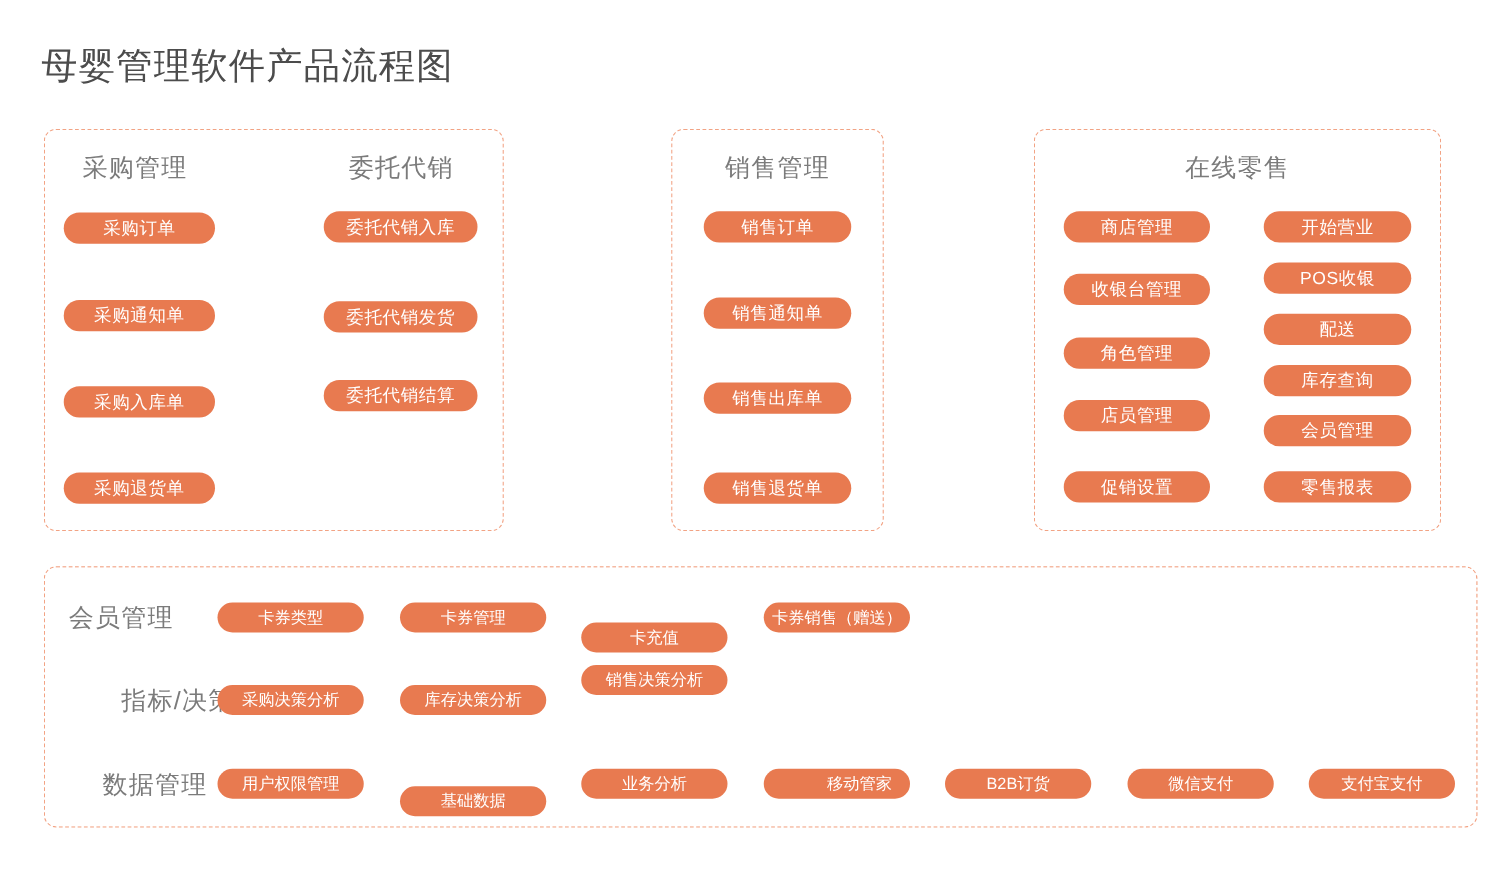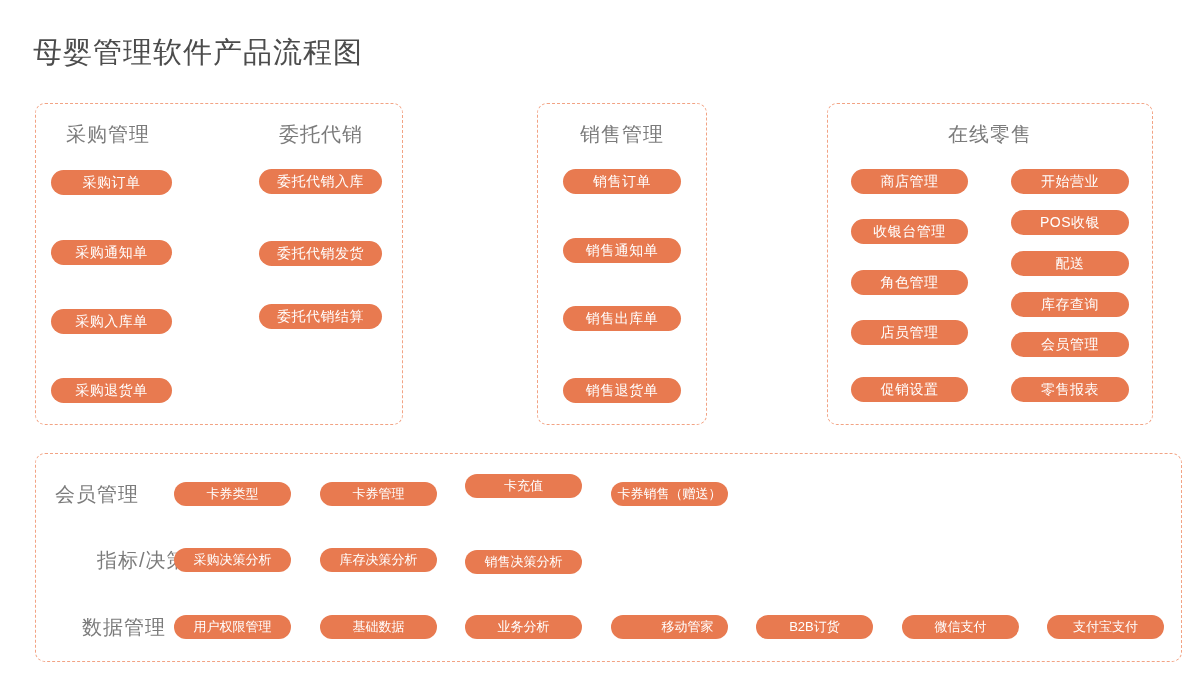--- a/index.html
+++ b/index.html
@@ -120,31 +120,31 @@
     <div class="pill" style="left:183px; top:188px; width:118px;">库存查询</div>
     <div class="pill" style="left:183px; top:228px; width:118px;">会员管理</div>
     <div class="pill" style="left:183px; top:273px; width:118px;">零售报表</div>
   </div>
 
   <div class="dbox" style="left:35px; top:453px; width:1147px; height:209px;">
 
     <div class="rowlabel" style="top:27px;">会员管理</div>
     <div class="pill sm" style="left:138px; top:28px; width:117px;">卡券类型</div>
     <div class="pill sm" style="left:284px; top:28px; width:117px;">卡券管理</div>
-    <div class="pill sm" style="left:429px; top:20px; width:117px;">卡充值</div>
+    <div class="pill sm" style="left:429px; top:44px; width:117px;">卡充值</div>
     <div class="pill sm" style="left:575px; top:28px; width:117px;">卡券销售（赠送）</div>
 
     <div class="rowlabel" style="top:93px;margin-left:42px;">指标/决策</div>
     <div class="pill sm" style="left:138px; top:94px; width:117px;">采购决策分析</div>
     <div class="pill sm" style="left:284px; top:94px; width:117px;">库存决策分析</div>
-    <div class="pill sm" style="left:429px; top:96px; width:117px;">销售决策分析</div>
+    <div class="pill sm" style="left:429px; top:78px; width:117px;">销售决策分析</div>
 
     <div class="rowlabel" style="top:160px;margin-left:27px;">数据管理</div>
     <div class="pill sm" style="left:138px;  top:161px; width:117px;">用户权限管理</div>
-    <div class="pill sm" style="left:284px;  top:161px; width:117px;text-align:right;">基础数据</div>
+    <div class="pill sm" style="left:284px;  top:175px; width:117px;text-align:right;">基础数据</div>
     <div class="pill sm" style="left:429px;  top:161px; width:117px;">业务分析</div>
     <div class="pill sm" style="left:575px;  top:161px; width:117px;padding-left:36px;">移动管家</div>
     <div class="pill sm" style="left:720px;  top:161px; width:117px;text-align:right;">B2B订货</div>
     <div class="pill sm" style="left:866px;  top:161px; width:117px;">微信支付</div>
     <div class="pill sm" style="left:1011px; top:161px; width:117px;">支付宝支付</div>
   </div>
 
 </div>
 
 </body></html>

